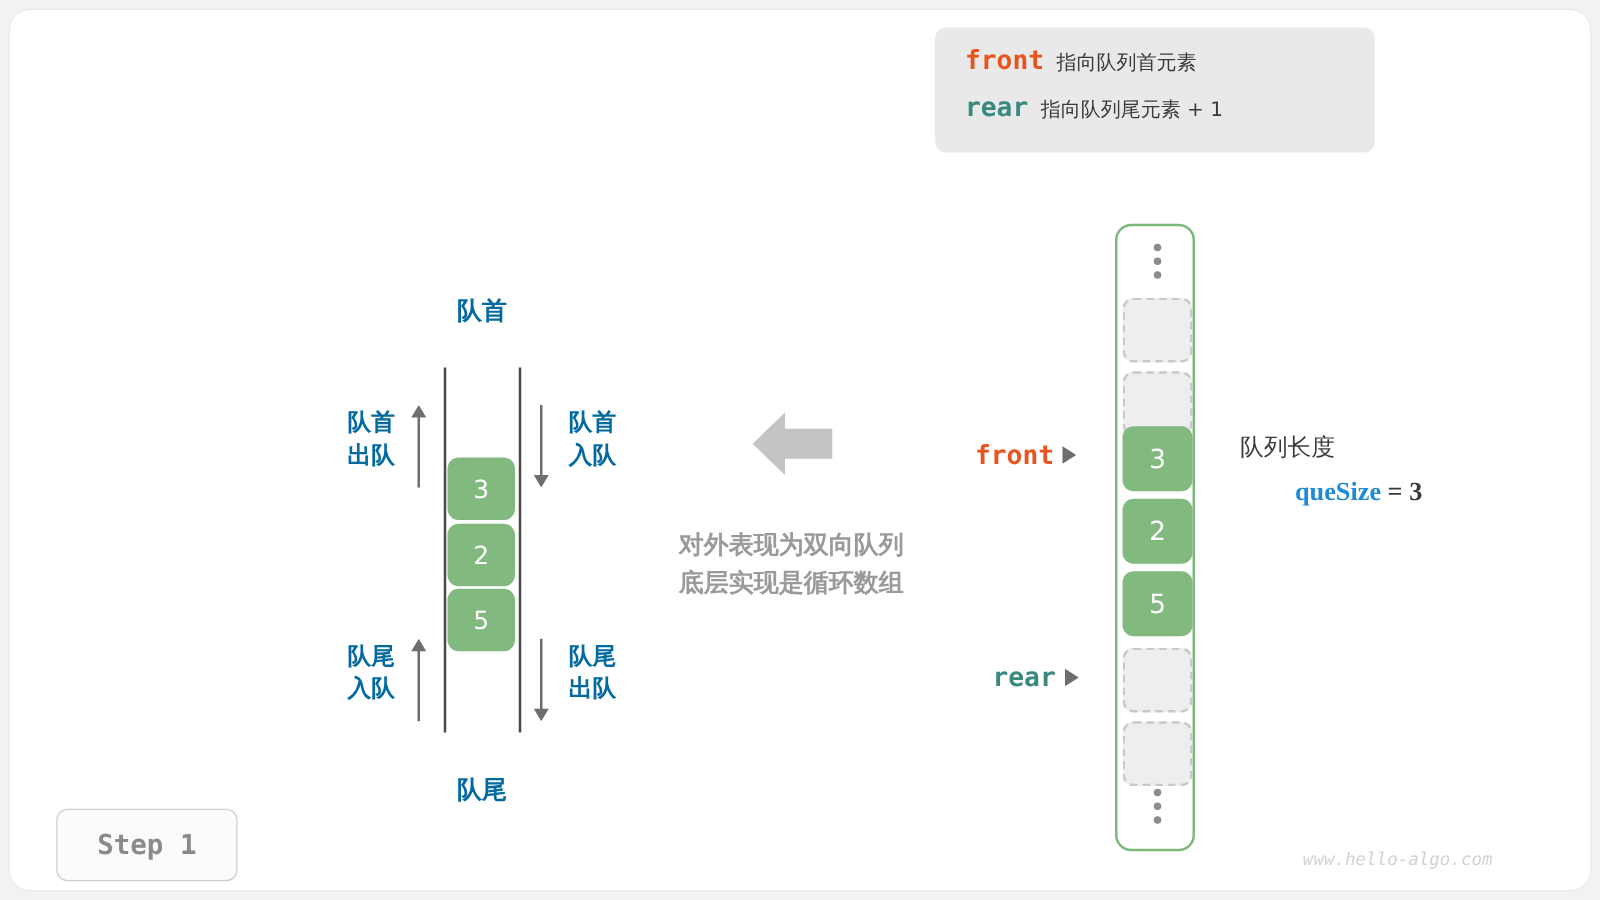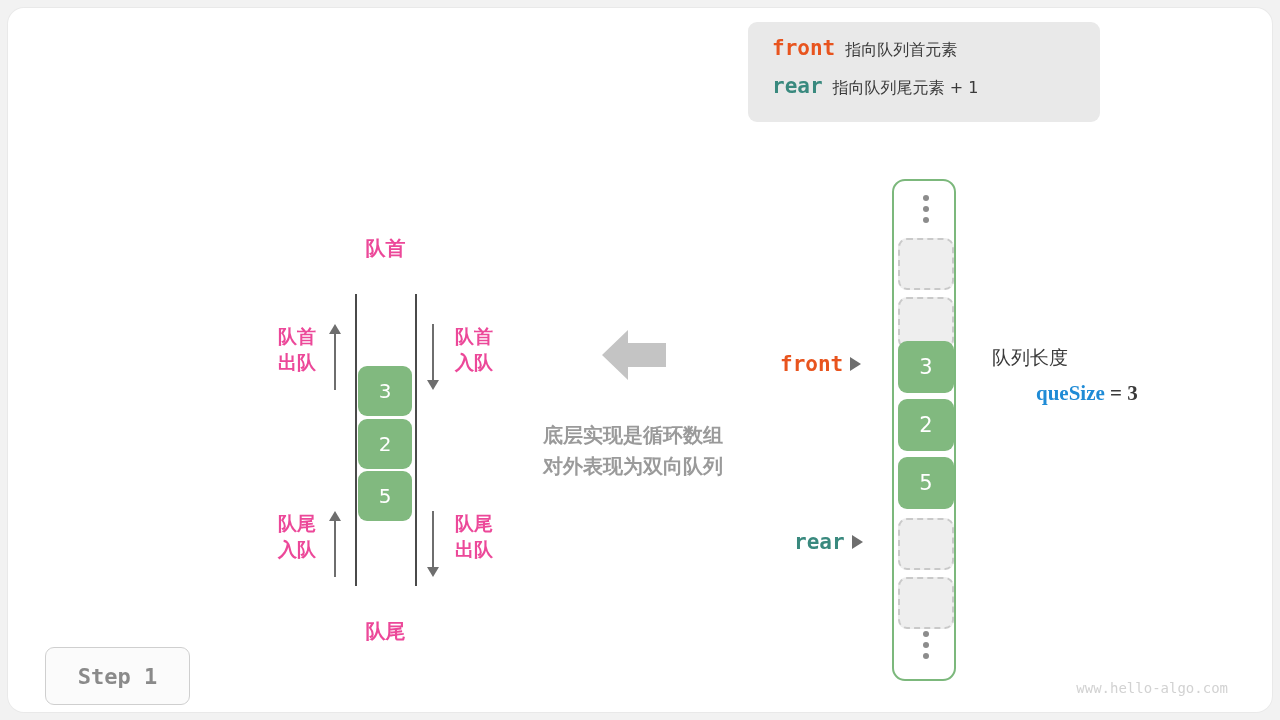--- a/index.html
+++ b/index.html
@@ -19,21 +19,21 @@
     left: 8px; top: 8px;
     width: 1264px; height: 704px;
     background: #ffffff;
     border-radius: 16px;
     box-shadow: 0 0 0 1px rgba(0,0,0,0.035);
     overflow: hidden;
   }
   .abs { position: absolute; }
 
   
-  .cjk   { font-family: Liberation Mono, monospace; font-weight: bold; color: #ec4899; }
+  .cjk   { font-family: Liberation Serif, serif; font-weight: bold; color: #0369a1; }
 
   
   #legend-box {
     left: 740px; top: 14px;
     width: 352px; height: 100px;
     background: #e9e9e9;
     border-radius: 9px;
   }
   .legend-row {
     position: absolute;
@@ -237,26 +237,27 @@
     align-items: center;
     justify-content: center;
     font-family: "DejaVu Sans Mono", "Liberation Mono", monospace;
     font-weight: bold;
     font-size: 22px;
     color: #8a8a8a;
   }
 
   
   #footer {
-    left: 990px; top: 672px;
+    left: 956px; top: 672px;
     width: 230px;
     text-align: right;
     font-family: "DejaVu Sans Mono", "Liberation Mono", monospace;
     font-size: 14px;
     color: #d2d2d2;
+    font-style: italic;
   }
 </style>
 </head>
 <body>
 
 <div id="canvas">
   <div id="card">
 
     <div class="abs" id="legend-box">
       <div class="legend-row" id="legend-row-front">
@@ -340,22 +341,22 @@
     <div class="varrow down" id="arrow-tail-deq">
         <span class="shaft"></span>
         <span class="head"></span>
       </div>
 
     <svg class="abs" id="big-arrow" viewBox="0 0 64 54">
       <polygon points="0,27 26,2 26,15 64,15 64,39 26,39 26,52" fill="#c4c4c4"></polygon>
     </svg>
 
     <div class="abs" id="center-note">
+      <div>对外表现为双向队列</div>
       <div>底层实现是循环数组</div>
-      <div>对外表现为双向队列</div>
     </div>
 
     <div class="abs" id="step-badge">Step 1</div>
 
     <div class="abs" id="footer">www.hello-algo.com</div>
 
   </div>
 </div>
 
 </body></html>

